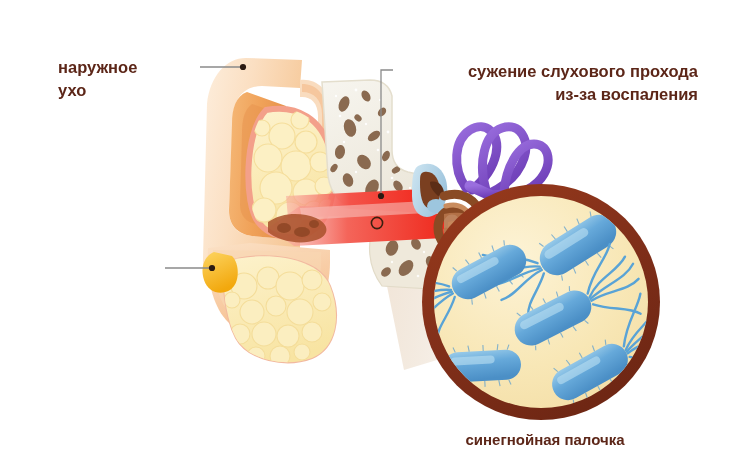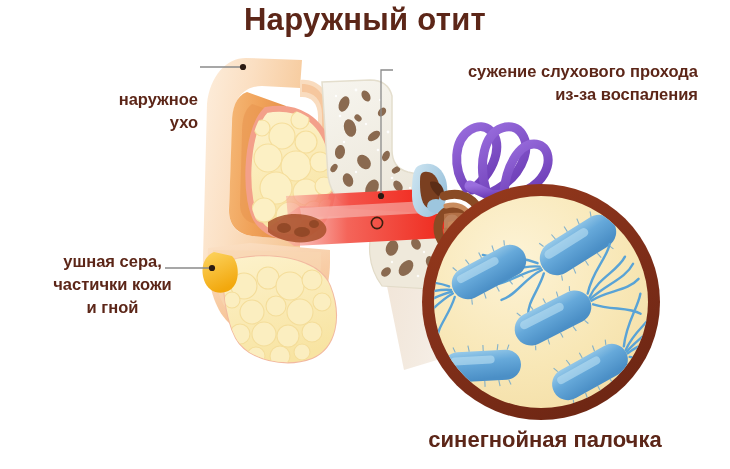--- a/index.html
+++ b/index.html
@@ -33,54 +33,52 @@
     color: #5c2618;
     font-size: 16.5px;
     font-weight: bold;
     line-height: 23px;
     white-space: pre-line;
   }
   #label-outer-ear {
     left: 58px;
     top: 56px;
     width: 140px;
-    text-align: right;
-    margin-top: 32px;
+    text-align: left;
   }
   #label-narrowing {
     left: 398px;
     top: 60px;
     width: 300px;
     text-align: right;
   }
   #label-wax {
     left: 10px;
     top: 250px;
     width: 205px;
     text-align: center;
   }
   #label-bacteria {
     left: 400px;
     top: 428px;
     width: 290px;
     text-align: center;
-    font-size: 22px;
+    font-size: 15px;
   }
   #art {
     position: absolute;
     left: 0;
     top: 0;
   }
 </style>
 </head>
 <body>
 
 <div id="page">
 
-  <div id="title">Наружный отит</div>
 
   <svg id="art" width="730" height="469" viewBox="0 0 730 469" xmlns="http://www.w3.org/2000/svg">
     <defs>
       <linearGradient id="gPinnaOuter" x1="0" y1="0" x2="1" y2="0.4">
         <stop offset="0%" stop-color="#fdeedd"></stop>
         <stop offset="45%" stop-color="#fbdfc2"></stop>
         <stop offset="100%" stop-color="#f6c898"></stop>
       </linearGradient>
       <linearGradient id="gConcha" x1="0" y1="0" x2="1" y2="0.2">
         <stop offset="0%" stop-color="#f5b877"></stop>
@@ -497,19 +495,16 @@
       <circle cx="377" cy="223" r="5.6" fill="none" stroke="#3a1f10" stroke-width="1.6"></circle>
     </g>
   </svg>
 
   <div class="label" id="label-outer-ear">наружное
 ухо</div>
 
   <div class="label" id="label-narrowing">сужение слухового прохода
 из-за воспаления</div>
 
-  <div class="label" id="label-wax">ушная сера,
-частички кожи
-и гной</div>
 
   <div class="label" id="label-bacteria">синегнойная палочка</div>
 
 </div>
 
 </body></html>

